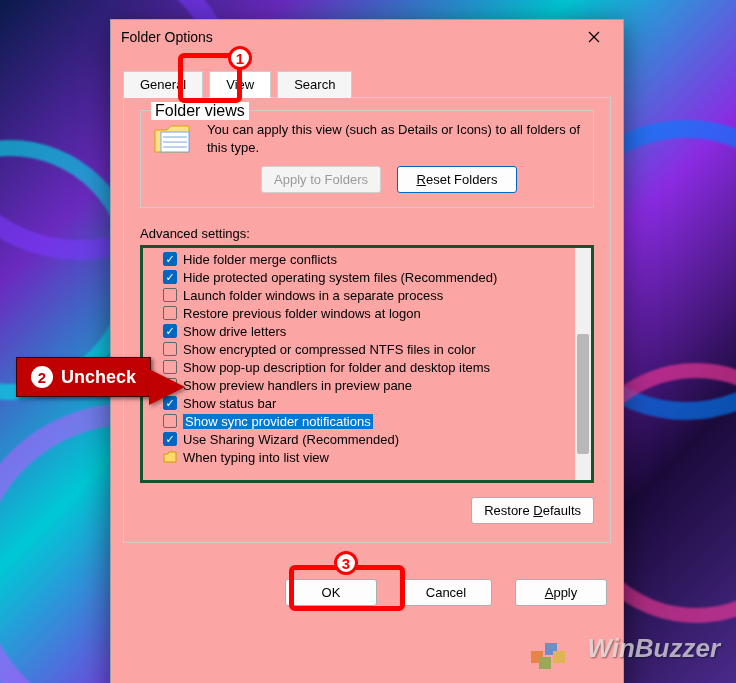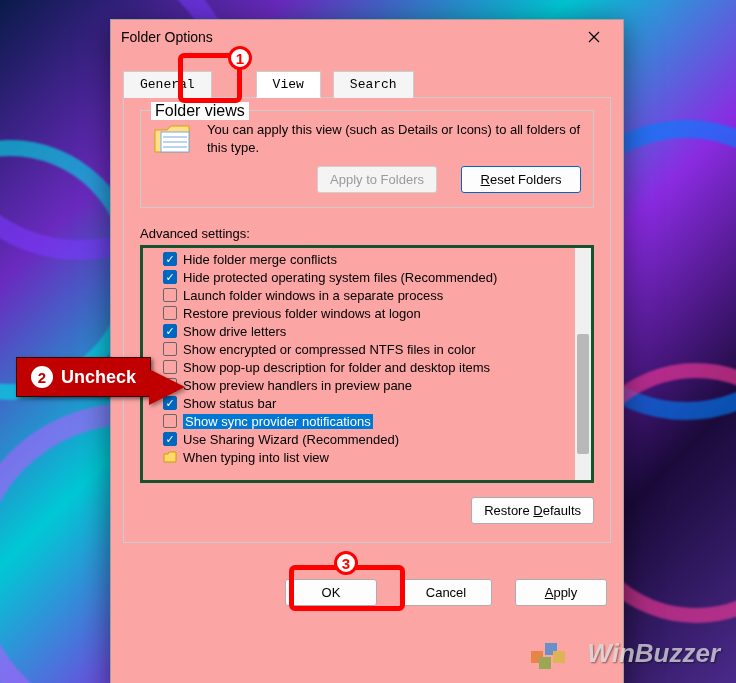--- a/index.html
+++ b/index.html
@@ -41,38 +41,37 @@
   .titlebar .title { flex: 1; }
   .close-btn {
     width: 38px; height: 28px;
     display: flex; align-items: center; justify-content: center;
     font-size: 15px;
     cursor: pointer;
   }
   .client { padding: 6px 12px 10px 12px; }
   .tabs {
     display: flex;
-    gap: 12px;
+    gap: 6px;
     border-bottom: 1px solid #ccc;
     position: relative;
     height: 28px;
     margin-top: 10px;
-    font-family: Liberation Mono, monospace;
   }
   .tab {
     padding: 5px 16px 4px 16px;
     font-size: 13px;
     border: 1px solid #ccc;
     border-bottom: none;
     background: #f5f5f5;
     position: relative;
     top: 1px;
     cursor: pointer;
   }
-  .tab.active { background: #fff; border-bottom: 1px solid #fff; margin-left: 32px; }
+  .tab.active { background: #fff; border-bottom: 1px solid #fff; }
 
   .panel { border: 1px solid #ccc; border-top: none; padding: 12px 16px 18px 16px; }
 
   .groupbox {
     border: 1px solid #ccc;
     padding: 10px 12px 14px 12px;
     position: relative;
     margin-bottom: 18px;
   }
   .group-legend {
@@ -81,21 +80,21 @@
     background: #fff;
     padding: 0 4px;
     font-size: 16px;
   }
   .folder-row { display: flex; gap: 14px; align-items: flex-start; }
   .folder-icon {
     width: 40px; height: 36px;
     display: flex; align-items: center; justify-content: center;
   }
   .desc { font-size: 13px; line-height: 1.35; }
-  .btnrow { display: flex; gap: 24px; margin-top: 10px; margin-left: 54px; justify-content: flex-end; }
+  .btnrow { display: flex; gap: 16px; margin-top: 10px; margin-left: 54px; }
   .btn {
     min-width: 120px;
     padding: 5px 12px;
     font-size: 13px;
     background: #fdfdfd;
     border: 1px solid #adadad;
     border-radius: 3px;
     cursor: pointer;
     text-align: center;
   }
@@ -189,21 +188,21 @@
     border-left: 36px solid #c00000;
     position: absolute;
     right: -34px;
     top: 12px;
     filter: drop-shadow(2px 2px 2px rgba(0,0,0,0.4));
   }
 
   .watermark {
     position: absolute;
     right: 16px; bottom: 10px;
-    display: flex; align-items: center; gap: 16px;
+    display: flex; align-items: flex-start; gap: 16px;
     opacity: 0.75;
     z-index: 30;
   }
   .watermark .txt { color: #dcdcdc; font-size: 26px; font-weight: bold; font-style: italic; text-shadow: 1px 1px 2px rgba(0,0,0,0.6); }
 </style>
 </head>
 <body>
 
 <div class="swirl s1"></div>
 <div class="swirl s2"></div>

